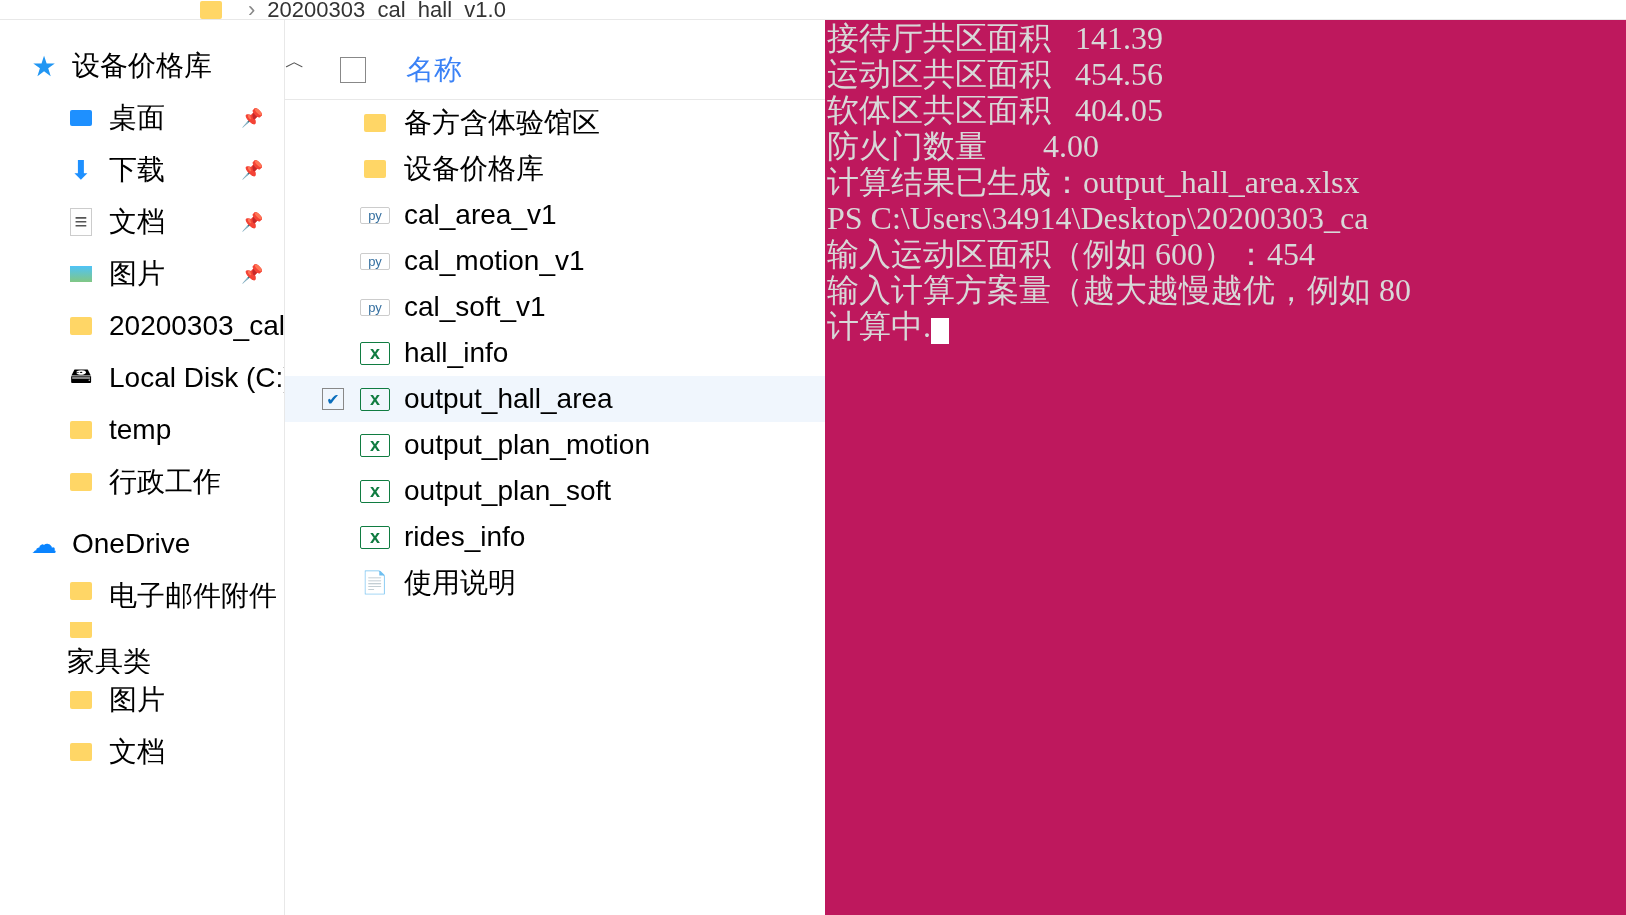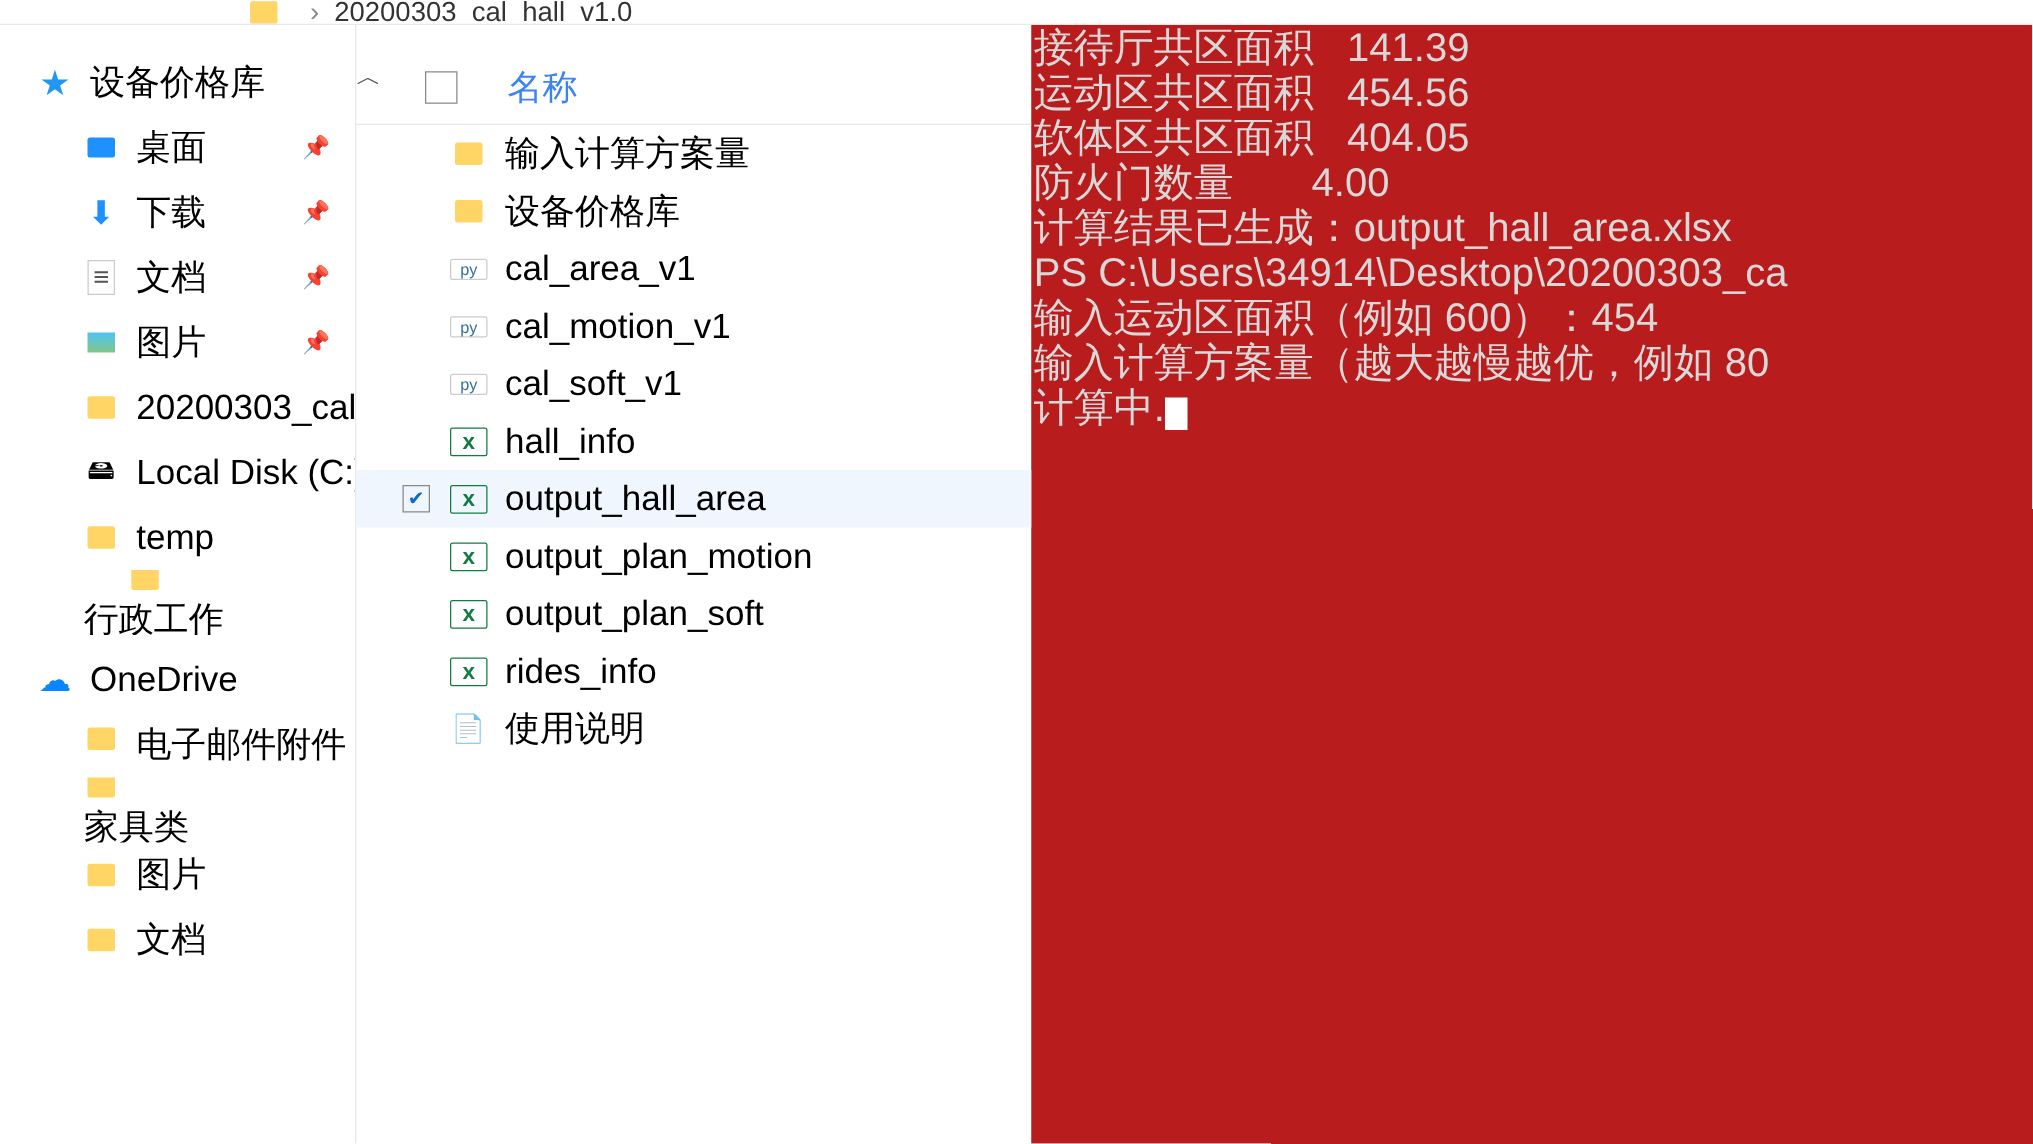--- a/index.html
+++ b/index.html
@@ -105,23 +105,23 @@
       color: #0a6ebd;
     }
     .fi { width: 30px; margin-right: 14px; display:inline-flex; justify-content:center; font-size: 22px; }
     .fi-folder { color: #f5c542; }
     .fi-py { color: #3670a0; font-size: 13px; border:1px solid #ccc; padding:0 2px; border-radius:2px; }
     .fi-xl { color: #107c41; font-size: 18px; font-weight:bold; border:1px solid #107c41; padding:0 2px; border-radius:2px; }
     .fi-txt { font-size: 22px; }
 
     .terminal {
       flex: 1;
-      background: #b91c1c;
+      background: #be185d;
       color: #d8d8d8;
-      font-family: Liberation Sans, sans-serif;
+      font-family: Liberation Serif, serif;
       font-size: 32px;
       line-height: 36px;
       padding: 0 2px;
       white-space: pre;
       overflow: hidden;
     }
     .term-row { display: flex; }
     .term-label { display:inline-block; }
     .term-val { display:inline-block; }
     .cursor {
@@ -212,21 +212,21 @@
             </div>
             <div class="sidebar-item sidebar-sub">
               <span style="display:flex;align-items:center;">
                 <span class="ico">
                   <span class="folder-yellow"></span>
                 </span>
                 <span>temp</span>
               </span>
             </div>
             <div class="sidebar-item sidebar-sub">
-              <span style="display:flex;align-items:center;flex-direction:column;">
+              <span style="display:flex;align-items:center;">
                 <span class="ico">
                   <span class="folder-yellow"></span>
                 </span>
                 <span>行政工作</span>
               </span>
             </div>
           </div>
       </div>
       <div class="sidebar-section">
         <div class="sidebar-header">
@@ -275,21 +275,21 @@
       <div class="list-header">
         <span class="chk-hdr"></span>
         <span style="width:40px"></span>
         <span>名称</span>
       </div>
       <div id="file-rows">
           <div class="file-row">
             <span class="fi fi-folder">
               <span class="folder-yellow"></span>
             </span>
-            <span>输入计算方案量</span>
+            <span>备方含体验馆区</span>
           </div>
           <div class="file-row">
             <span class="fi fi-folder">
               <span class="folder-yellow"></span>
             </span>
             <span>设备价格库</span>
           </div>
           <div class="file-row">
             <span class="fi fi-py">py</span>
             <span>cal_area_v1</span>

